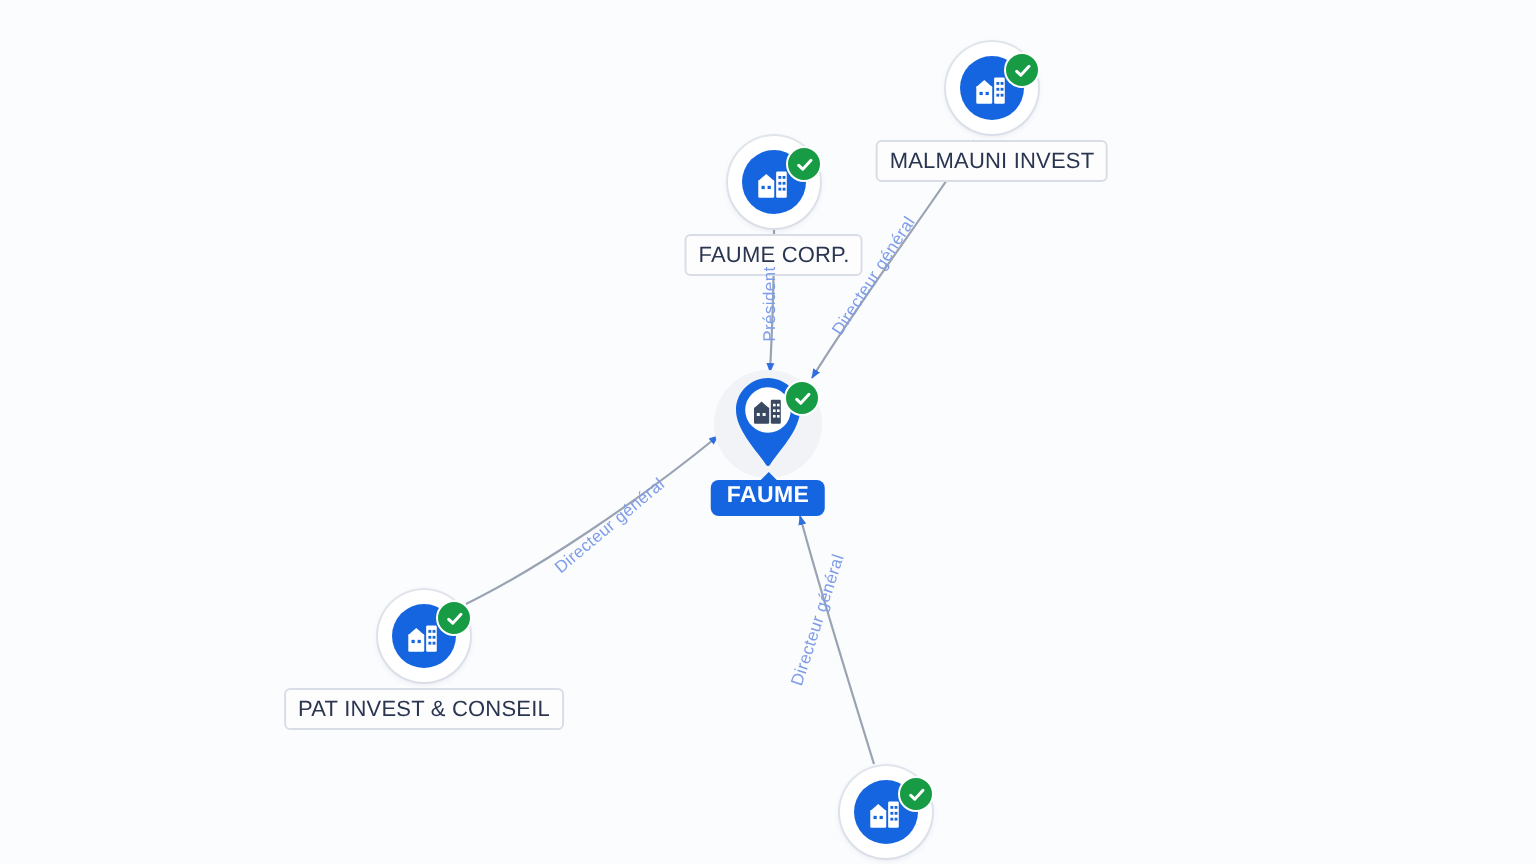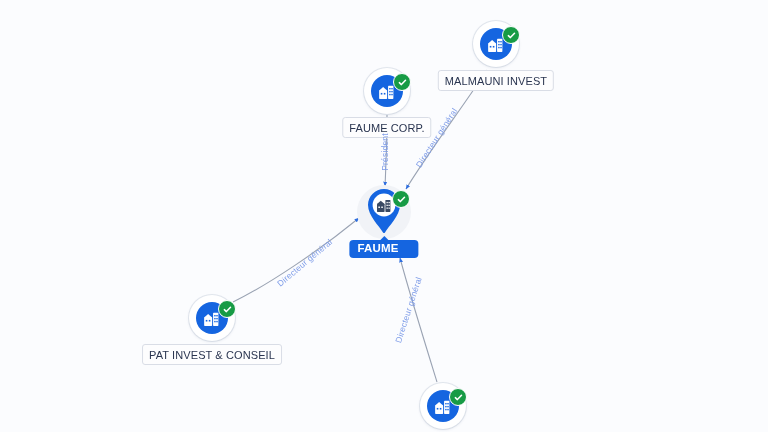--- a/index.html
+++ b/index.html
@@ -94,21 +94,21 @@
     width: 36px; height: 46px;
   }
   .pin svg { display: block; }
   .focus-label {
     position: absolute;
     transform: translateX(-50%);
     top: 28px;
     white-space: nowrap;
     background: #1565e0;
     border-radius: 4px;
-    padding: 2px 20px 3px 8px;
+    padding: 2px 8px 3px 8px;
     font-size: 11.5px;
     line-height: 13px;
     font-weight: bold;
     color: #ffffff;
     letter-spacing: 0.2px;
   }
   .focus-label::before {
     content: "";
     position: absolute;
     left: 50%;

